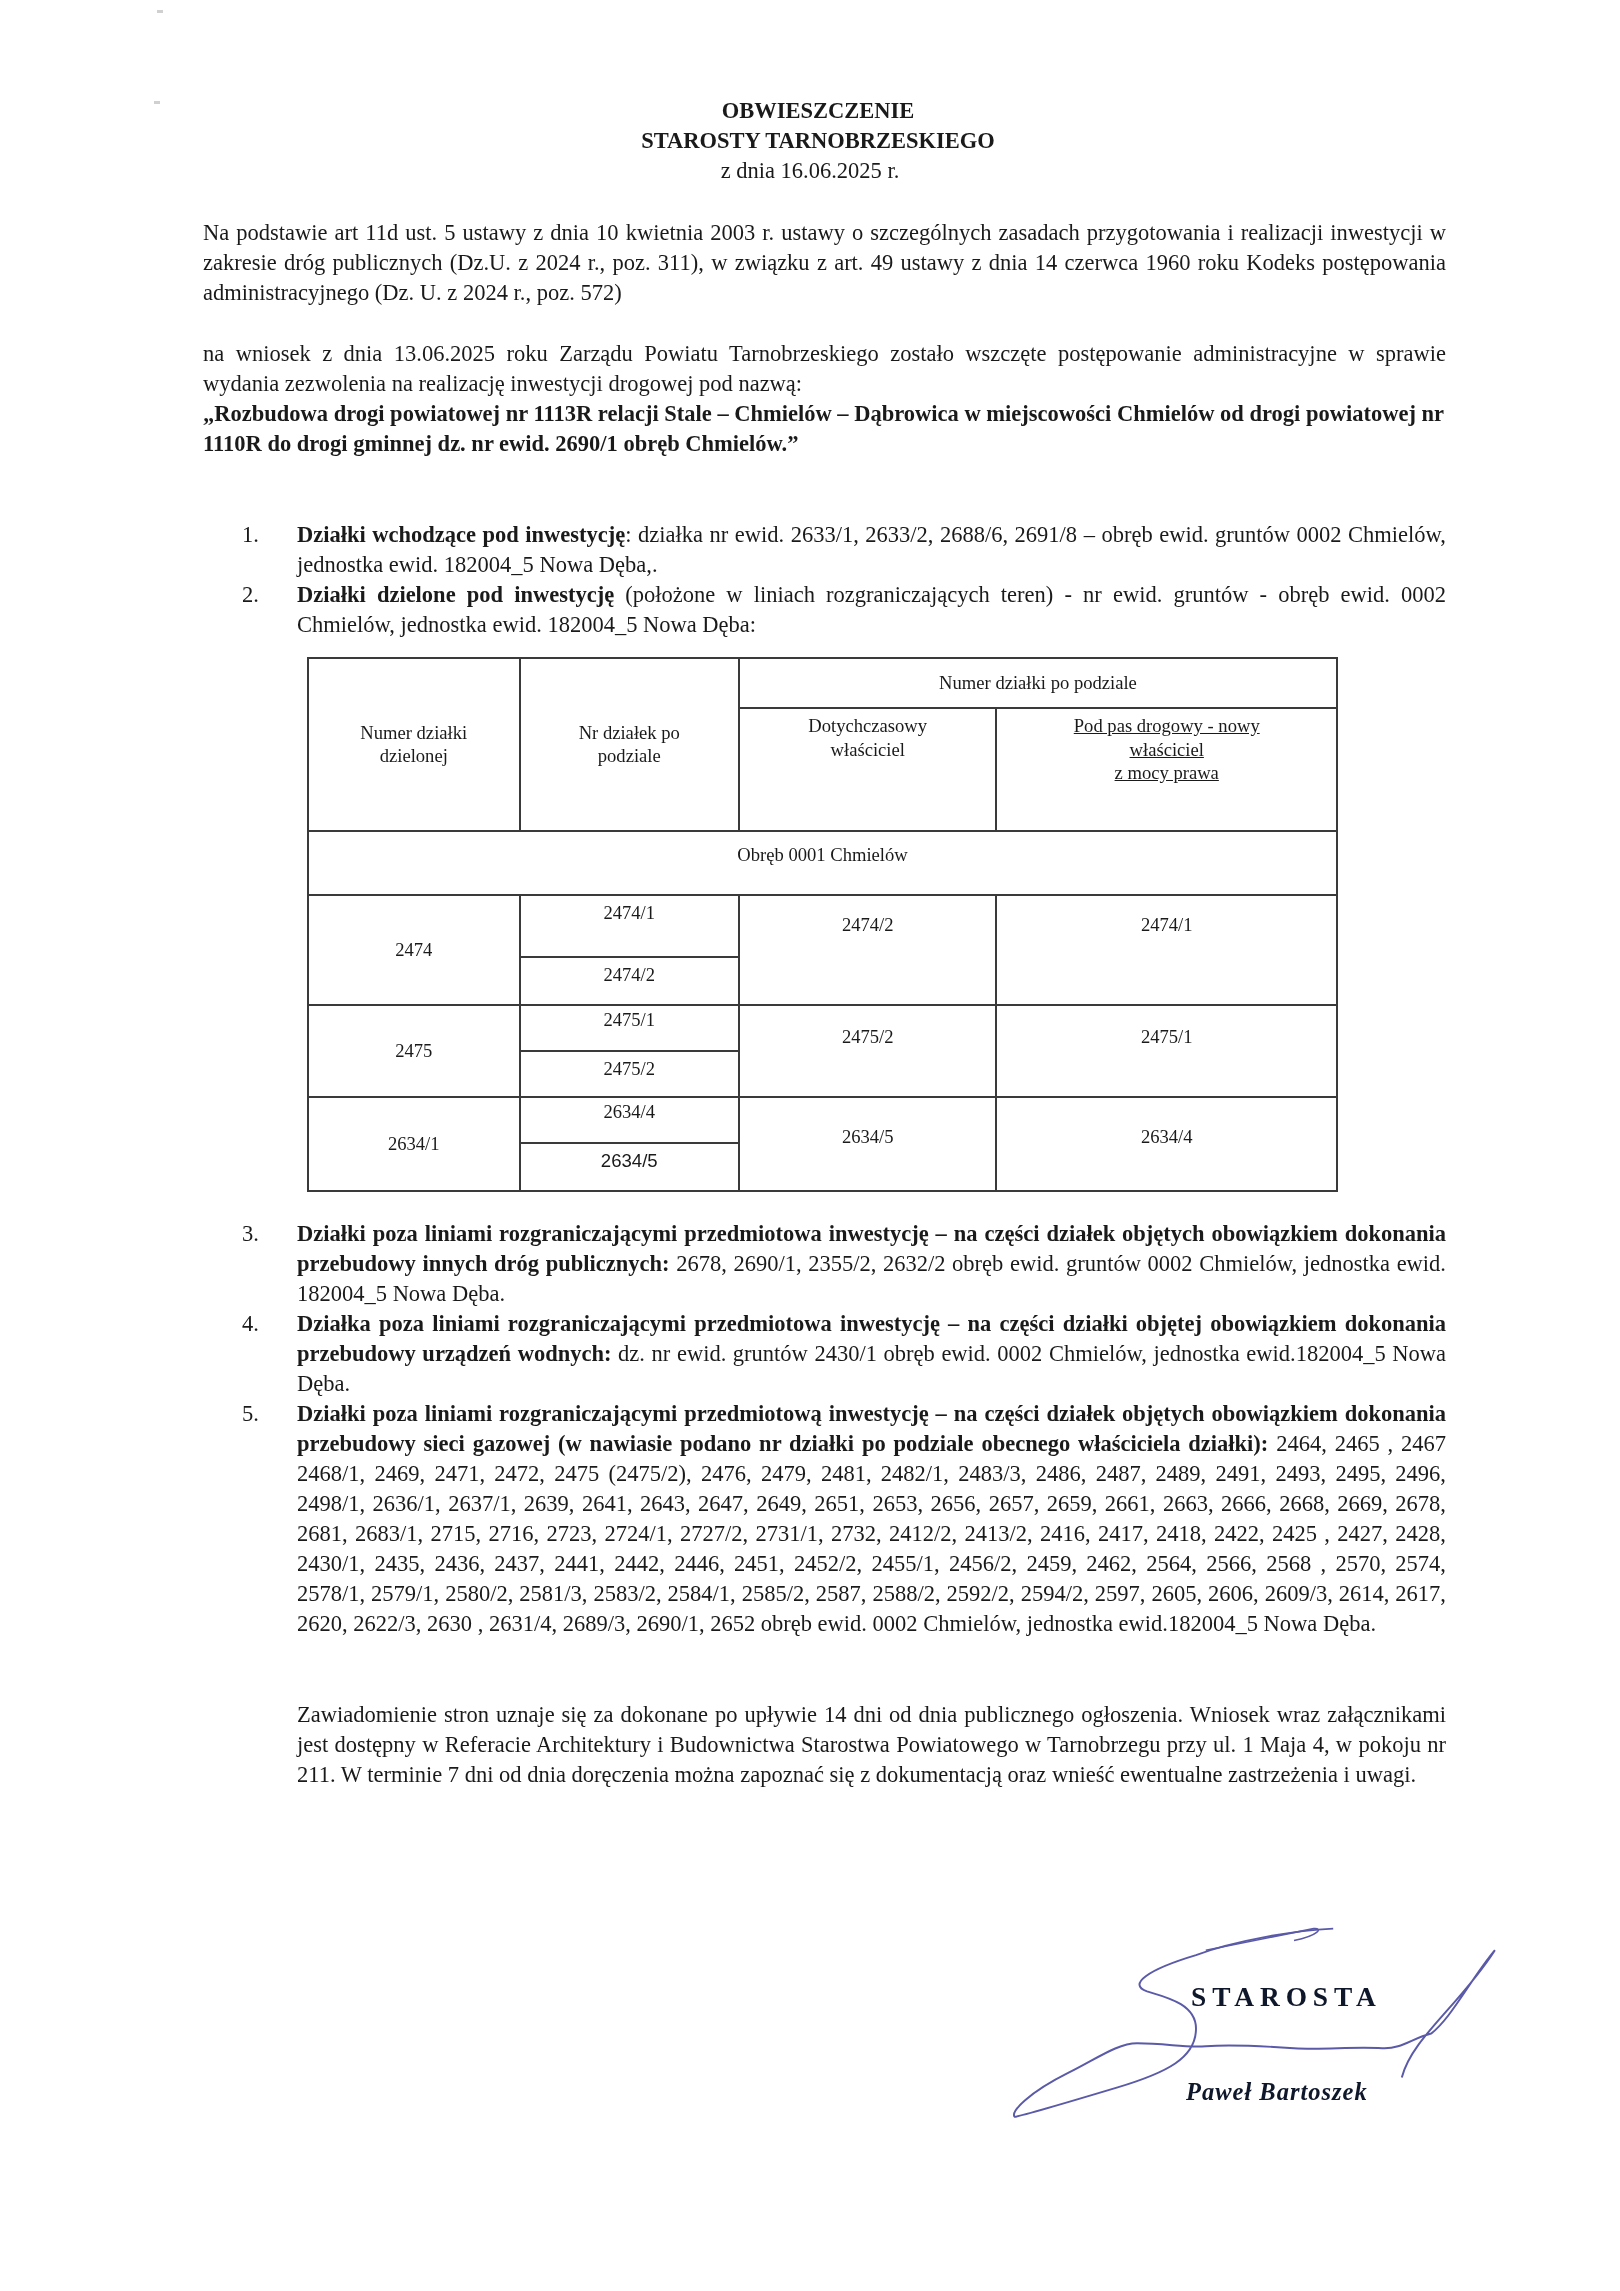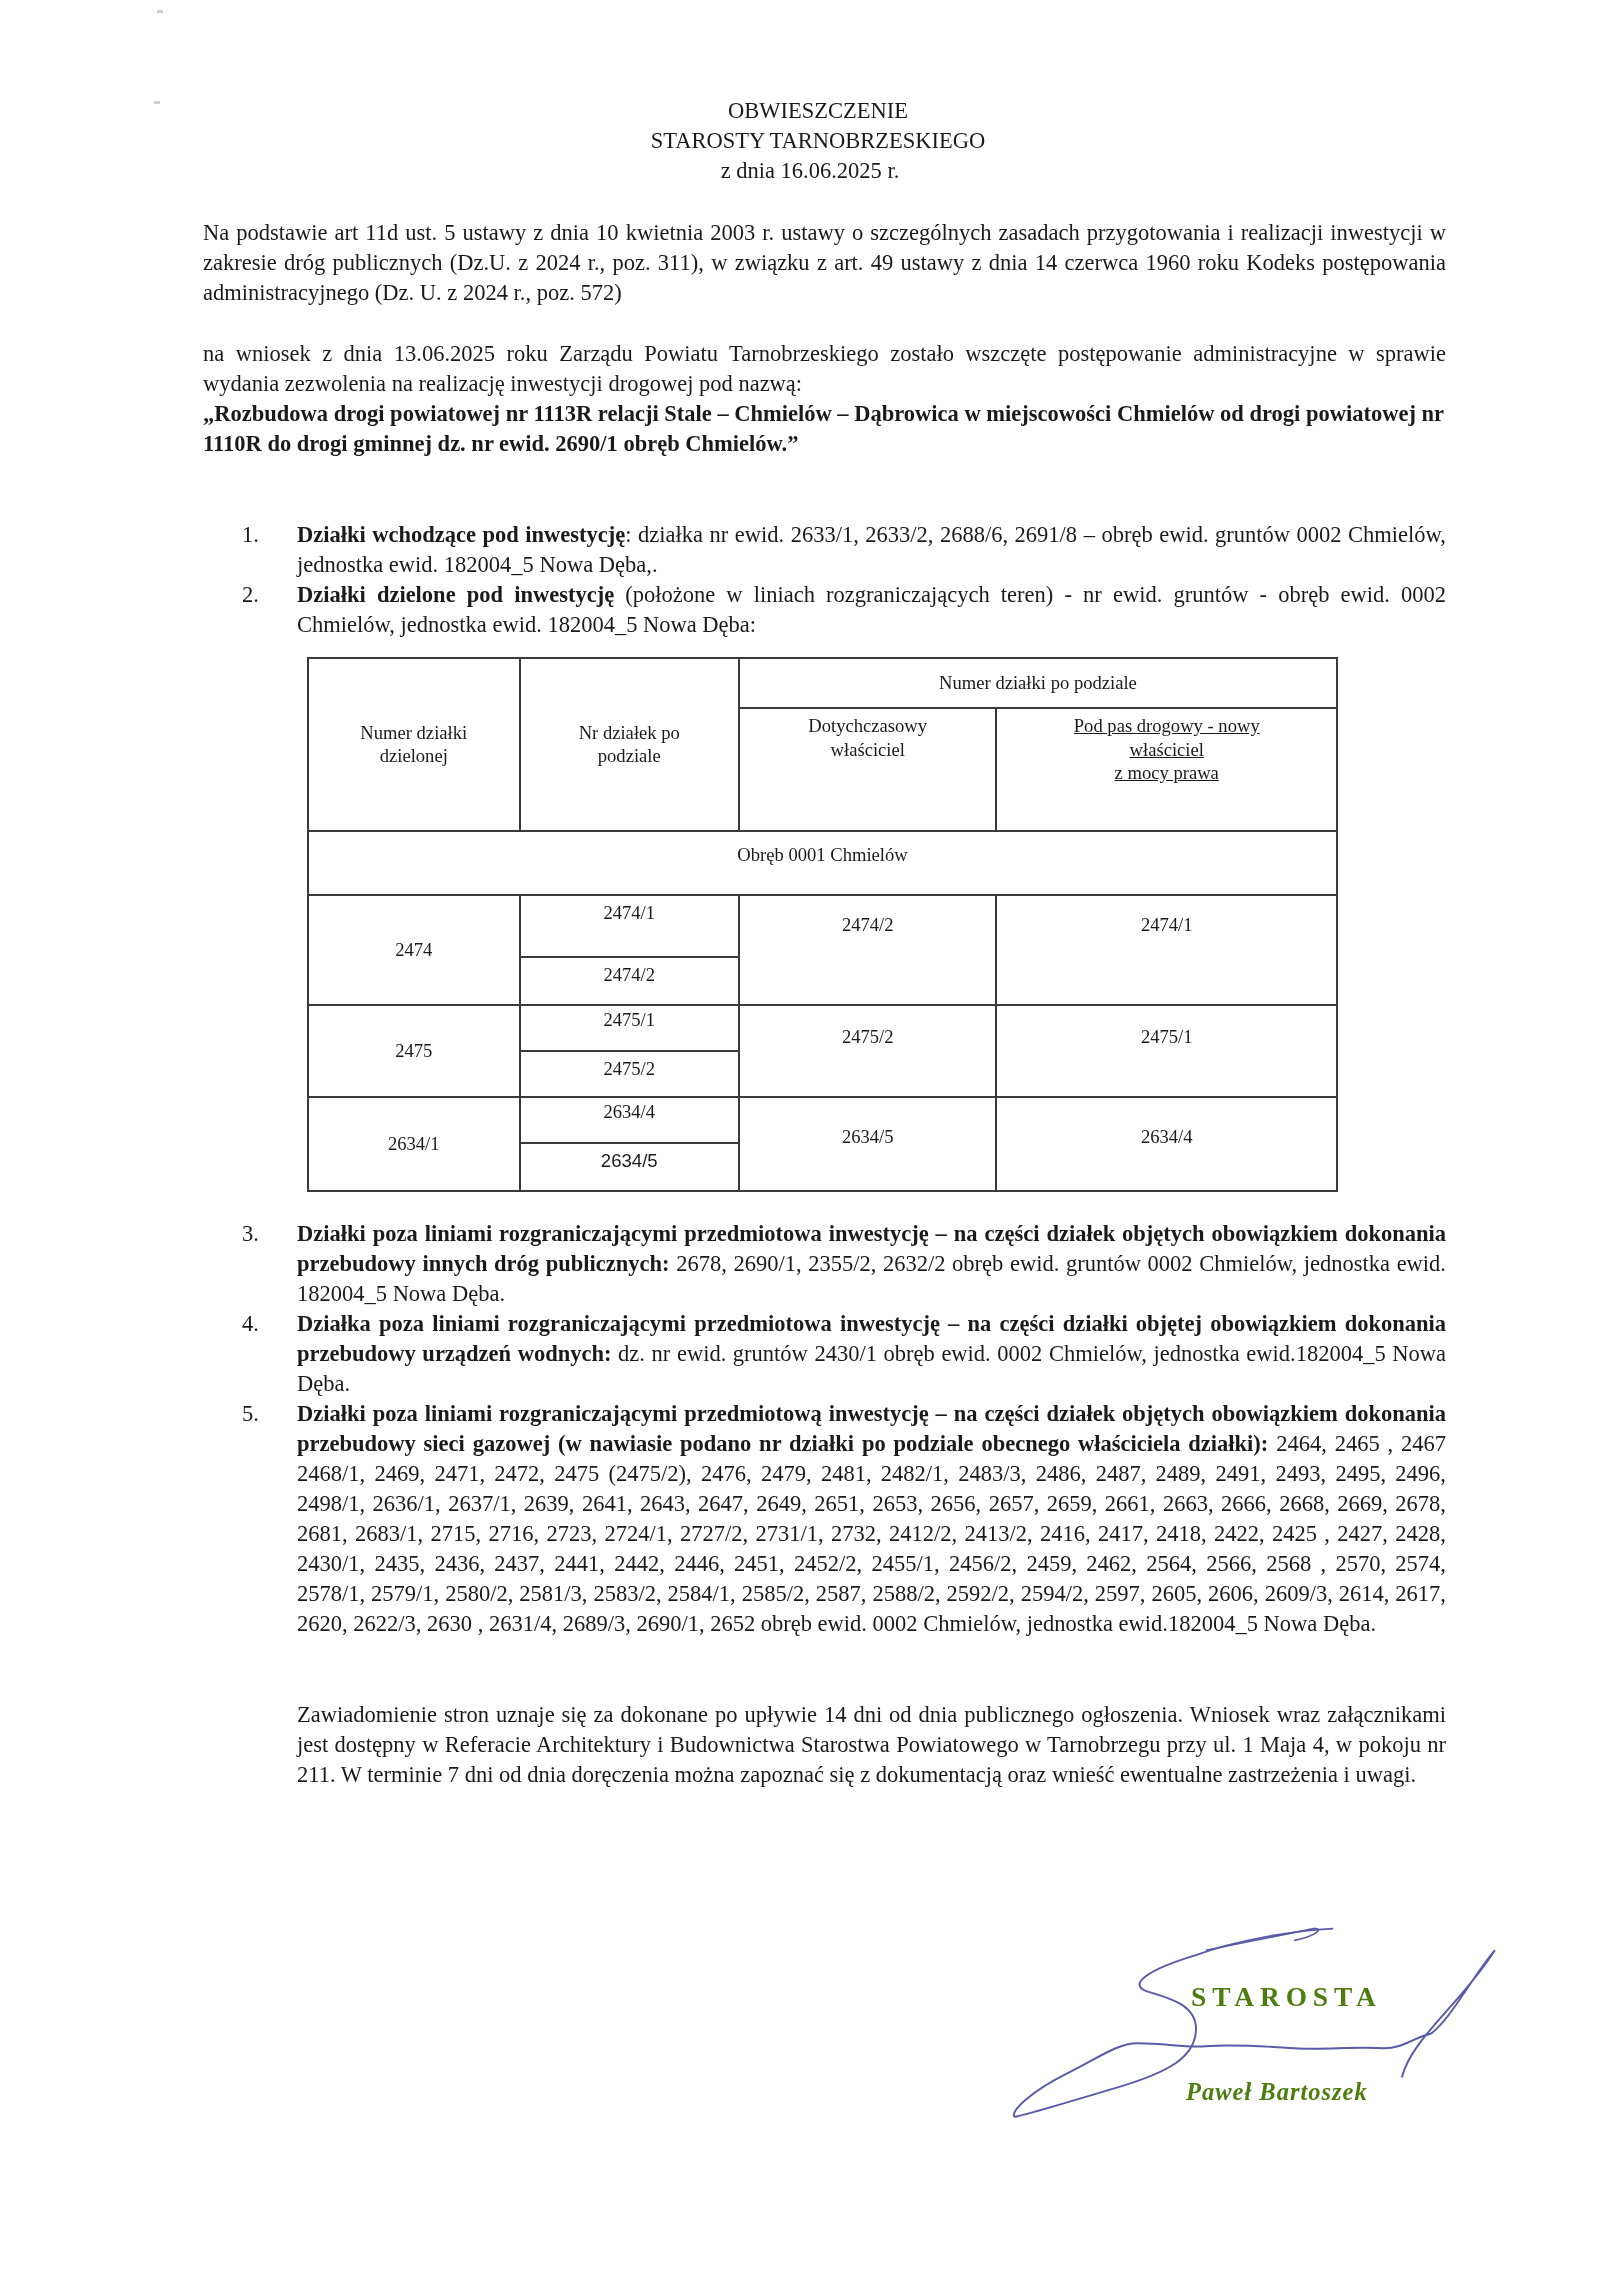--- a/index.html
+++ b/index.html
@@ -5,42 +5,42 @@
   html, body { margin: 0; padding: 0; background: #ffffff; }
   body {
     width: 1620px; height: 2292px; position: relative; overflow: hidden;
     font-family: "Liberation Serif", serif; color: #1a1a1a;
   }
   .page { position: absolute; left: 0; top: 0; width: 1620px; height: 2292px; }
   .header {
     position: absolute; left: 0; top: 96px; width: 1620px; text-align: center;
     font-size: 22.5px; line-height: 30px;
   }
-  .header .b { font-weight: normal; margin-left: 16px; }
+  .header .b { font-weight: bold; margin-left: 16px; }
   .body-text {
     position: absolute; left: 203px; width: 1243px;
     font-size: 22.5px; line-height: 30px;
   }
   .justify { text-align: justify; text-align-last: left; }
   .bold { font-weight: bold; }
   .center { text-align: center; }
   .list { position: absolute; left: 242px; width: 1204px; font-size: 22.5px; line-height: 30px; }
   .li { position: relative; padding-left: 55px; text-align: justify; }
   .li .num { position: absolute; left: 0; top: 0; }
   table.plots {
     position: absolute; left: 307px; top: 657px; width: 1031px;
     border-collapse: collapse; font-size: 18.6px; line-height: 23.5px;
   }
   table.plots td {
     border: 2px solid #3a3a3a; text-align: center; vertical-align: middle; padding: 12px;
   }
   .u { text-decoration: underline; }
   .cell-top { vertical-align: top !important; padding-top: 5.9px !important; }
   .stamp {
-    position: absolute; color: #4d7c0f; font-family: "Liberation Serif", serif;
+    position: absolute; color: #0f172a; font-family: "Liberation Serif", serif;
   }
   .stamp-title { left: 1191px; top: 1982px; font-size: 27.4px; letter-spacing: 5.9px; font-weight: bold; }
   .stamp-name { left: 1186px; top: 2078px; font-size: 24.5px; font-style: italic; font-weight: bold; letter-spacing: 1px; }
   .signature { position: absolute; left: 1000px; top: 1911px; width: 588px; height: 245px; }
   .scan-mark { position: absolute; width: 5.9px; height: 2.9px; background: #d0d0d0; }
 </style>
 </head>
 <body>
 
 <div class="page">

